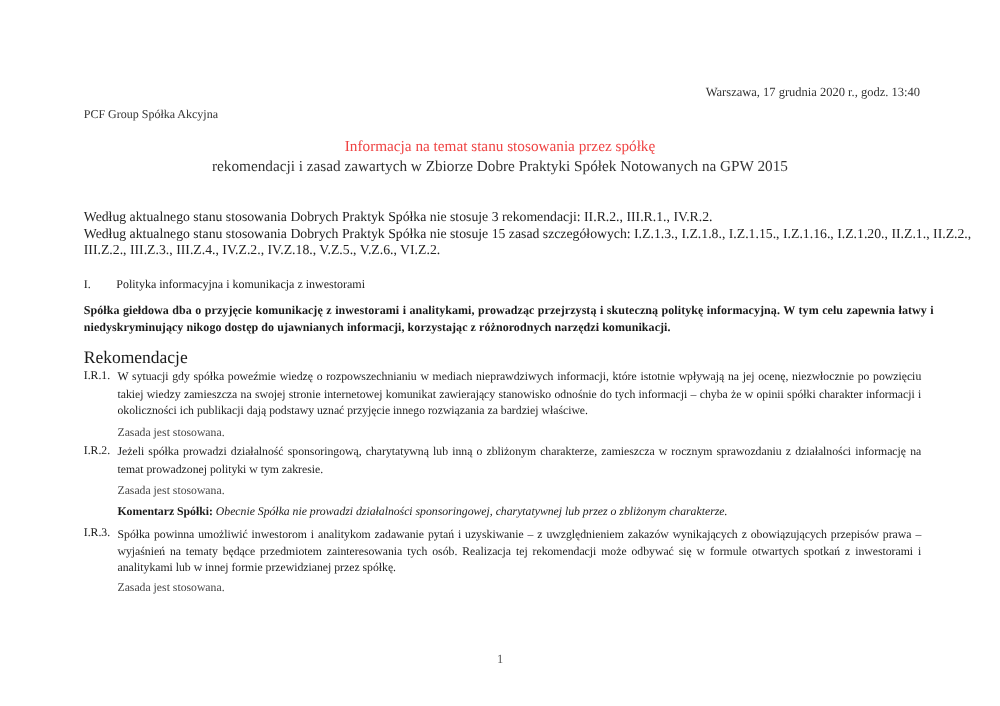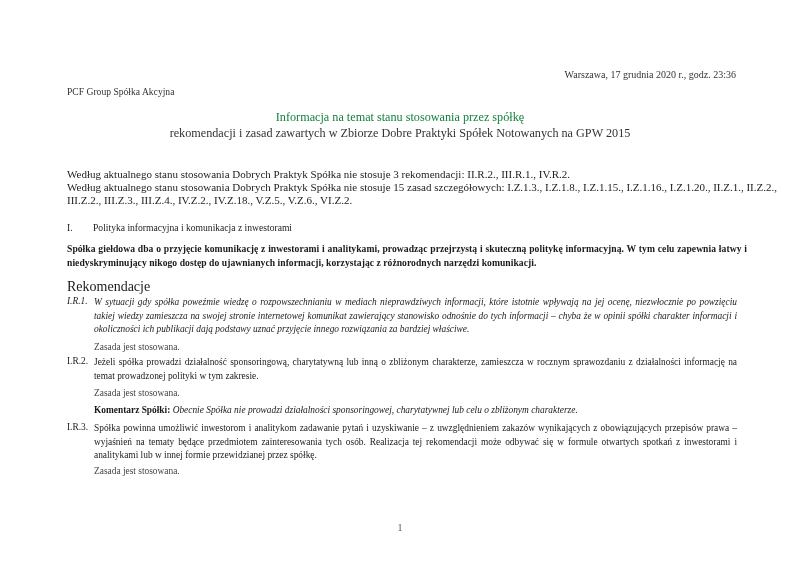--- a/index.html
+++ b/index.html
@@ -1,71 +1,71 @@
 <!DOCTYPE html>
 <html><head>
 <meta charset="utf-8">
 <style>
   html, body { margin:0; padding:0; background:#ffffff; }
   body { width:800px; height:565px; position:relative; overflow:hidden;
          font-family:"Liberation Serif", "DejaVu Serif", serif; color:#1a1a1a; font-size:9.6px; }
   .abs { position:absolute; white-space:nowrap; }
   .date { right:64px; top:69px; font-size:10px; color:#333; }
   .company { left:67px; top:86px; font-size:9.6px; color:#333; }
-  .title1 { left:0; width:800px; text-align:center; top:110px; font-size:12.2px; color:#15803d; }
+  .title1 { left:0; width:800px; text-align:center; top:110px; font-size:12.2px; color:#ef4444; }
   .title2 { left:0; width:800px; text-align:center; top:126px; font-size:12.2px; color:#333; }
   .status { left:67px; font-size:11px; color:#222; }
   .section { left:67px; top:222px; font-size:9.6px; }
   .section .num { display:inline-block; width:26px; }
   .intro { left:67px; top:242px; width:680px; white-space:normal; font-weight:bold; font-size:9.6px; line-height:14px; text-align:justify; letter-spacing:0.05px;}
   .rek-head { left:67px; top:279px; font-size:14px; }
   .rec { left:67px; width:670px; white-space:normal; }
   .rec .id { position:absolute; left:0; top:0; font-size:9.4px; }
   .rec .txt { margin-left:27px; font-size:9.4px; line-height:13.6px; text-align:justify; }
   .applied { left:94px; font-size:9.4px; color:#444; }
   .comment { left:94px; font-size:9.4px; }
   .comment b { font-weight:bold;text-align:right; }
   .comment i { font-style:italic; }
   .page-num { left:0; width:800px; text-align:center; top:522px; font-size:10px; color:#555; }
 </style>
 </head>
 <body>
 
-<div class="abs date">Warszawa, 17 grudnia 2020 r., godz. 23:36</div>
+<div class="abs date">Warszawa, 17 grudnia 2020 r., godz. 13:40</div>
 <div class="abs company">PCF Group Spółka Akcyjna</div>
 
 <div class="abs title1">Informacja na temat stanu stosowania przez spółkę</div>
 <div class="abs title2">rekomendacji i zasad zawartych w Zbiorze Dobre Praktyki Spółek Notowanych na GPW 2015</div>
 
 <div class="abs status" style="top:168px;">Według aktualnego stanu stosowania Dobrych Praktyk Spółka nie stosuje 3 rekomendacji: II.R.2., III.R.1., IV.R.2.</div>
 <div class="abs status" style="top:181px;">Według aktualnego stanu stosowania Dobrych Praktyk Spółka nie stosuje 15 zasad szczegółowych: I.Z.1.3., I.Z.1.8., I.Z.1.15., I.Z.1.16., I.Z.1.20., II.Z.1., II.Z.2.,</div>
 <div class="abs status" style="top:194px;">III.Z.2., III.Z.3., III.Z.4., IV.Z.2., IV.Z.18., V.Z.5., V.Z.6., VI.Z.2.</div>
 
 <div class="abs section">
   <span class="num">I.</span><span>Polityka informacyjna i komunikacja z inwestorami</span>
 </div>
 
 <div class="abs intro">Spółka giełdowa dba o przyjęcie komunikację z inwestorami i analitykami, prowadząc przejrzystą i skuteczną politykę informacyjną. W tym celu zapewnia łatwy i niedyskryminujący nikogo dostęp do ujawnianych informacji, korzystając z różnorodnych narzędzi komunikacji.</div>
 
 <div class="abs rek-head">Rekomendacje</div>
 
-<div class="abs rec" style="top:296px;font-style:italic;">
+<div class="abs rec" style="top:296px;">
   <span class="id">I.R.1.</span>
   <div class="txt">W sytuacji gdy spółka poweźmie wiedzę o rozpowszechnianiu w mediach nieprawdziwych informacji, które istotnie wpływają na jej ocenę, niezwłocznie po powzięciu takiej wiedzy zamieszcza na swojej stronie internetowej komunikat zawierający stanowisko odnośnie do tych informacji – chyba że w opinii spółki charakter informacji i okoliczności ich publikacji dają podstawy uznać przyjęcie innego rozwiązania za bardziej właściwe.</div>
 </div>
 <div class="abs applied" style="top:342px;">Zasada jest stosowana.</div>
 
 <div class="abs rec" style="top:356px;">
   <span class="id">I.R.2.</span>
   <div class="txt">Jeżeli spółka prowadzi działalność sponsoringową, charytatywną lub inną o zbliżonym charakterze, zamieszcza w rocznym sprawozdaniu z działalności informację na temat prowadzonej polityki w tym zakresie.</div>
 </div>
 <div class="abs applied" style="top:388px;">Zasada jest stosowana.</div>
 <div class="abs comment" style="top:405px;">
   <b>Komentarz Spółki:</b>
-  <i>Obecnie Spółka nie prowadzi działalności sponsoringowej, charytatywnej lub celu o zbliżonym charakterze.</i>
+  <i>Obecnie Spółka nie prowadzi działalności sponsoringowej, charytatywnej lub przez o zbliżonym charakterze.</i>
 </div>
 
 <div class="abs rec" style="top:422px;">
   <span class="id">I.R.3.</span>
   <div class="txt">Spółka powinna umożliwić inwestorom i analitykom zadawanie pytań i uzyskiwanie – z uwzględnieniem zakazów wynikających z obowiązujących przepisów prawa – wyjaśnień na tematy będące przedmiotem zainteresowania tych osób. Realizacja tej rekomendacji może odbywać się w formule otwartych spotkań z inwestorami i analitykami lub w innej formie przewidzianej przez spółkę.</div>
 </div>
 <div class="abs applied" style="top:466px;">Zasada jest stosowana.</div>
 
 <div class="abs page-num">1</div>
 

